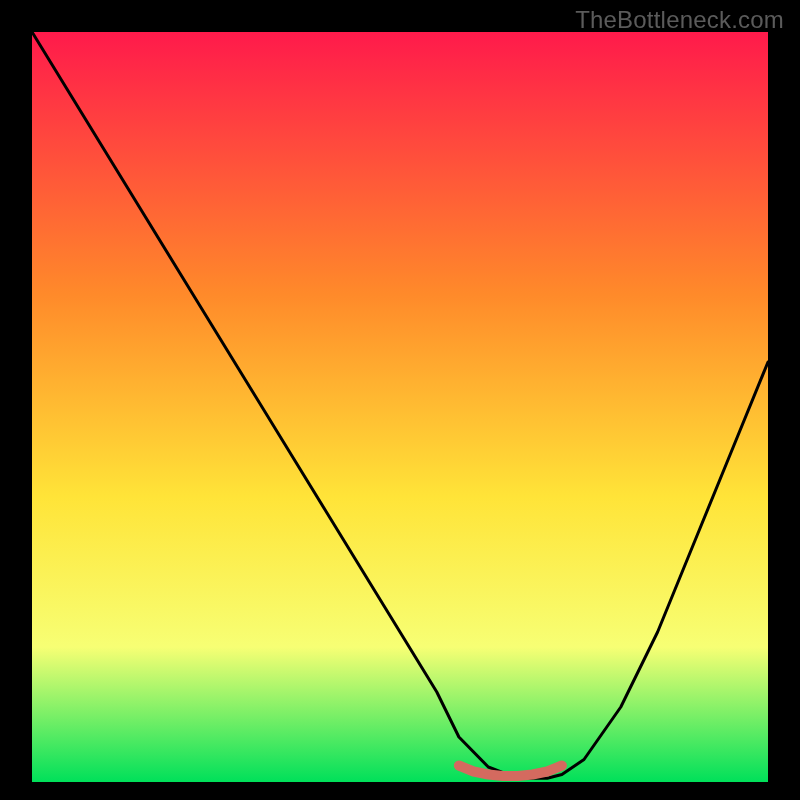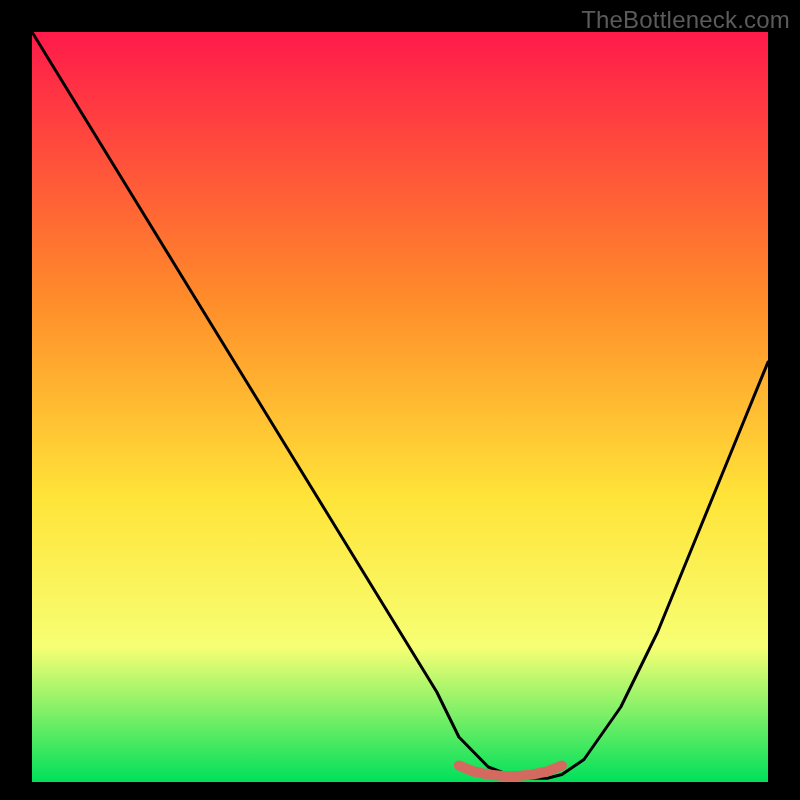--- a/index.html
+++ b/index.html
@@ -6,21 +6,21 @@
   html, body { width: 800px; height: 800px; overflow: hidden; background: #000; }
   .frame {
     position: relative;
     width: 800px;
     height: 800px;
     background: #000;
   }
   .watermark {
     position: absolute;
     top: 6px;
-    right: 10px;
+    right: 16px;
     font-family: Arial, Helvetica, sans-serif;
     font-size: 24px;
     color: #5b5b5b;
     font-weight: 500;
     letter-spacing: 0.2px;
     z-index: 5;
   }
   .plot-area {
     position: absolute;
     left: 32px;

